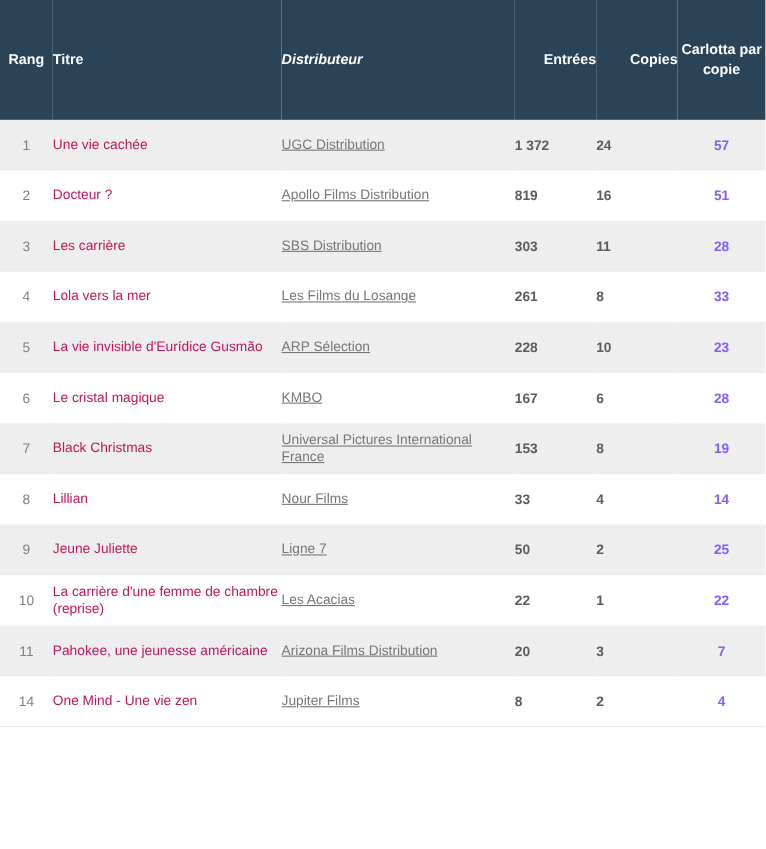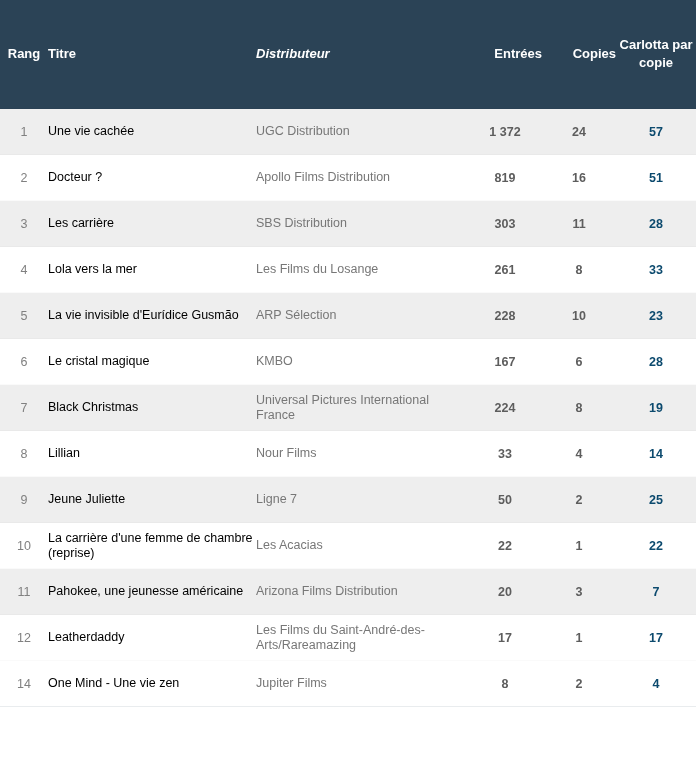--- a/index.html
+++ b/index.html
@@ -64,43 +64,44 @@
     color: #808080;
     font-size: 13px;
   }
   td.c-titre {
     text-align: left;
     padding-left: 10px;
     padding-right: 8px;
     line-height: 15px;
   }
   td.c-titre .film-link {
-    color: #000000;
+    color: #be185d;
     text-decoration: none;
     font-size: 12.5px;
   }
   td.c-distr {
     text-align: left;
     padding-left: 6px;
     padding-right: 8px;
     color: #777777;
     line-height: 15px;
     font-size: 12.5px;
+    text-decoration: underline;
   }
   td.c-num {
-    text-align: center;
+    text-align: left;
     padding-right: 13px;
     color: #5d5d5d;
     font-weight: bold;
     font-size: 13px;
   }
   td.c-moy {
     text-align: center;
     padding: 0 12px;
-    color: #0c4a6e;
+    color: #8b5cf6;
     font-weight: bold;
     font-size: 13px;
   }
 
   .table-footer {
     width: 696px;
     height: 46px;
     background: #ffffff;
     border-top: 1px solid #e9ecee;
     box-sizing: border-box;
@@ -167,21 +168,21 @@
           <td class="c-titre"><a class="film-link">Le cristal magique</a></td>
           <td class="c-distr">KMBO</td>
           <td class="c-num">167</td>
           <td class="c-num">6</td>
           <td class="c-moy">28</td>
         </tr>
         <tr class="odd">
           <td class="c-rang">7</td>
           <td class="c-titre"><a class="film-link">Black Christmas</a></td>
           <td class="c-distr">Universal Pictures International France</td>
-          <td class="c-num">224</td>
+          <td class="c-num">153</td>
           <td class="c-num">8</td>
           <td class="c-moy">19</td>
         </tr>
         <tr class="even">
           <td class="c-rang">8</td>
           <td class="c-titre"><a class="film-link">Lillian</a></td>
           <td class="c-distr">Nour Films</td>
           <td class="c-num">33</td>
           <td class="c-num">4</td>
           <td class="c-moy">14</td>
@@ -204,28 +205,20 @@
         </tr>
         <tr class="odd">
           <td class="c-rang">11</td>
           <td class="c-titre"><a class="film-link">Pahokee, une jeunesse américaine</a></td>
           <td class="c-distr">Arizona Films Distribution</td>
           <td class="c-num">20</td>
           <td class="c-num">3</td>
           <td class="c-moy">7</td>
         </tr>
         <tr class="even">
-          <td class="c-rang">12</td>
-          <td class="c-titre"><a class="film-link">Leatherdaddy</a></td>
-          <td class="c-distr">Les Films du Saint-André-des-Arts/Rareamazing</td>
-          <td class="c-num">17</td>
-          <td class="c-num">1</td>
-          <td class="c-moy">17</td>
-        </tr>
-        <tr class="even">
           <td class="c-rang">14</td>
           <td class="c-titre"><a class="film-link">One Mind - Une vie zen</a></td>
           <td class="c-distr">Jupiter Films</td>
           <td class="c-num">8</td>
           <td class="c-num">2</td>
           <td class="c-moy">4</td>
         </tr>
       </tbody>
   </table>
   <div class="table-footer"></div>

